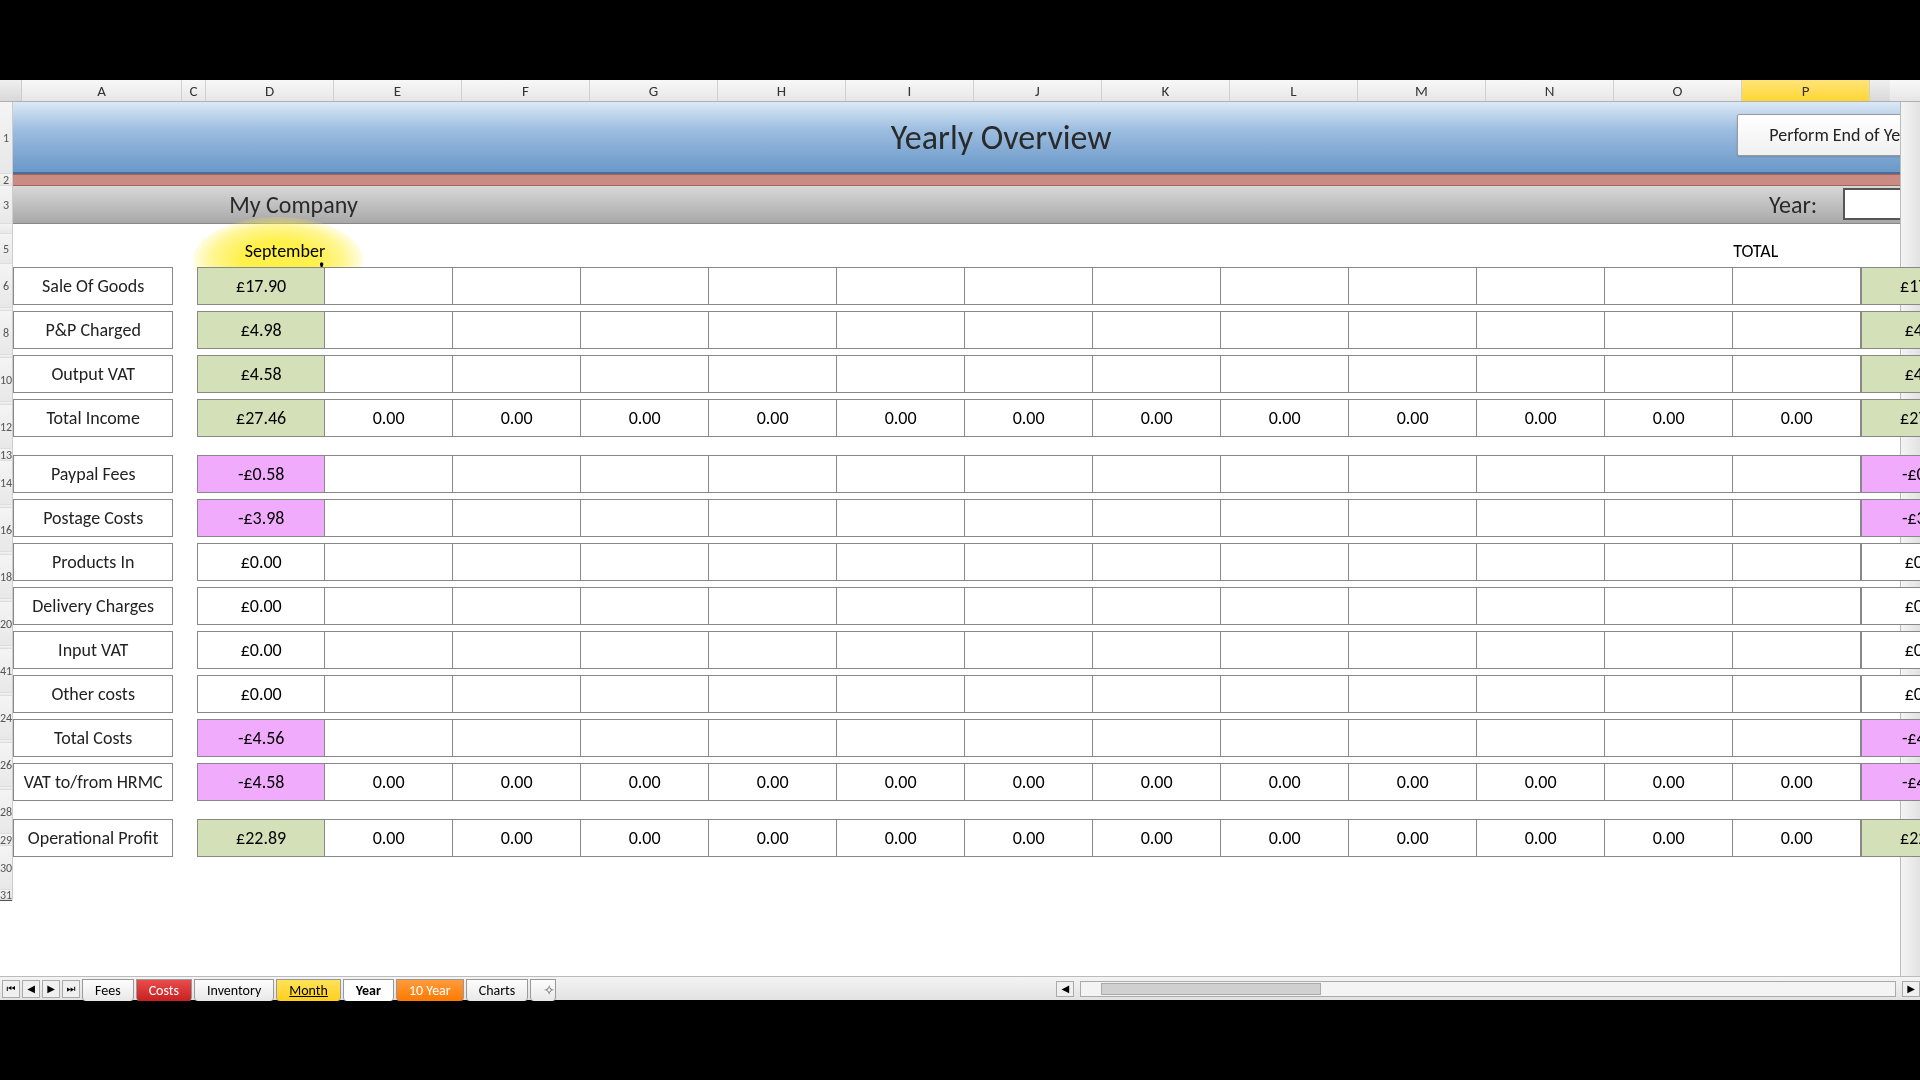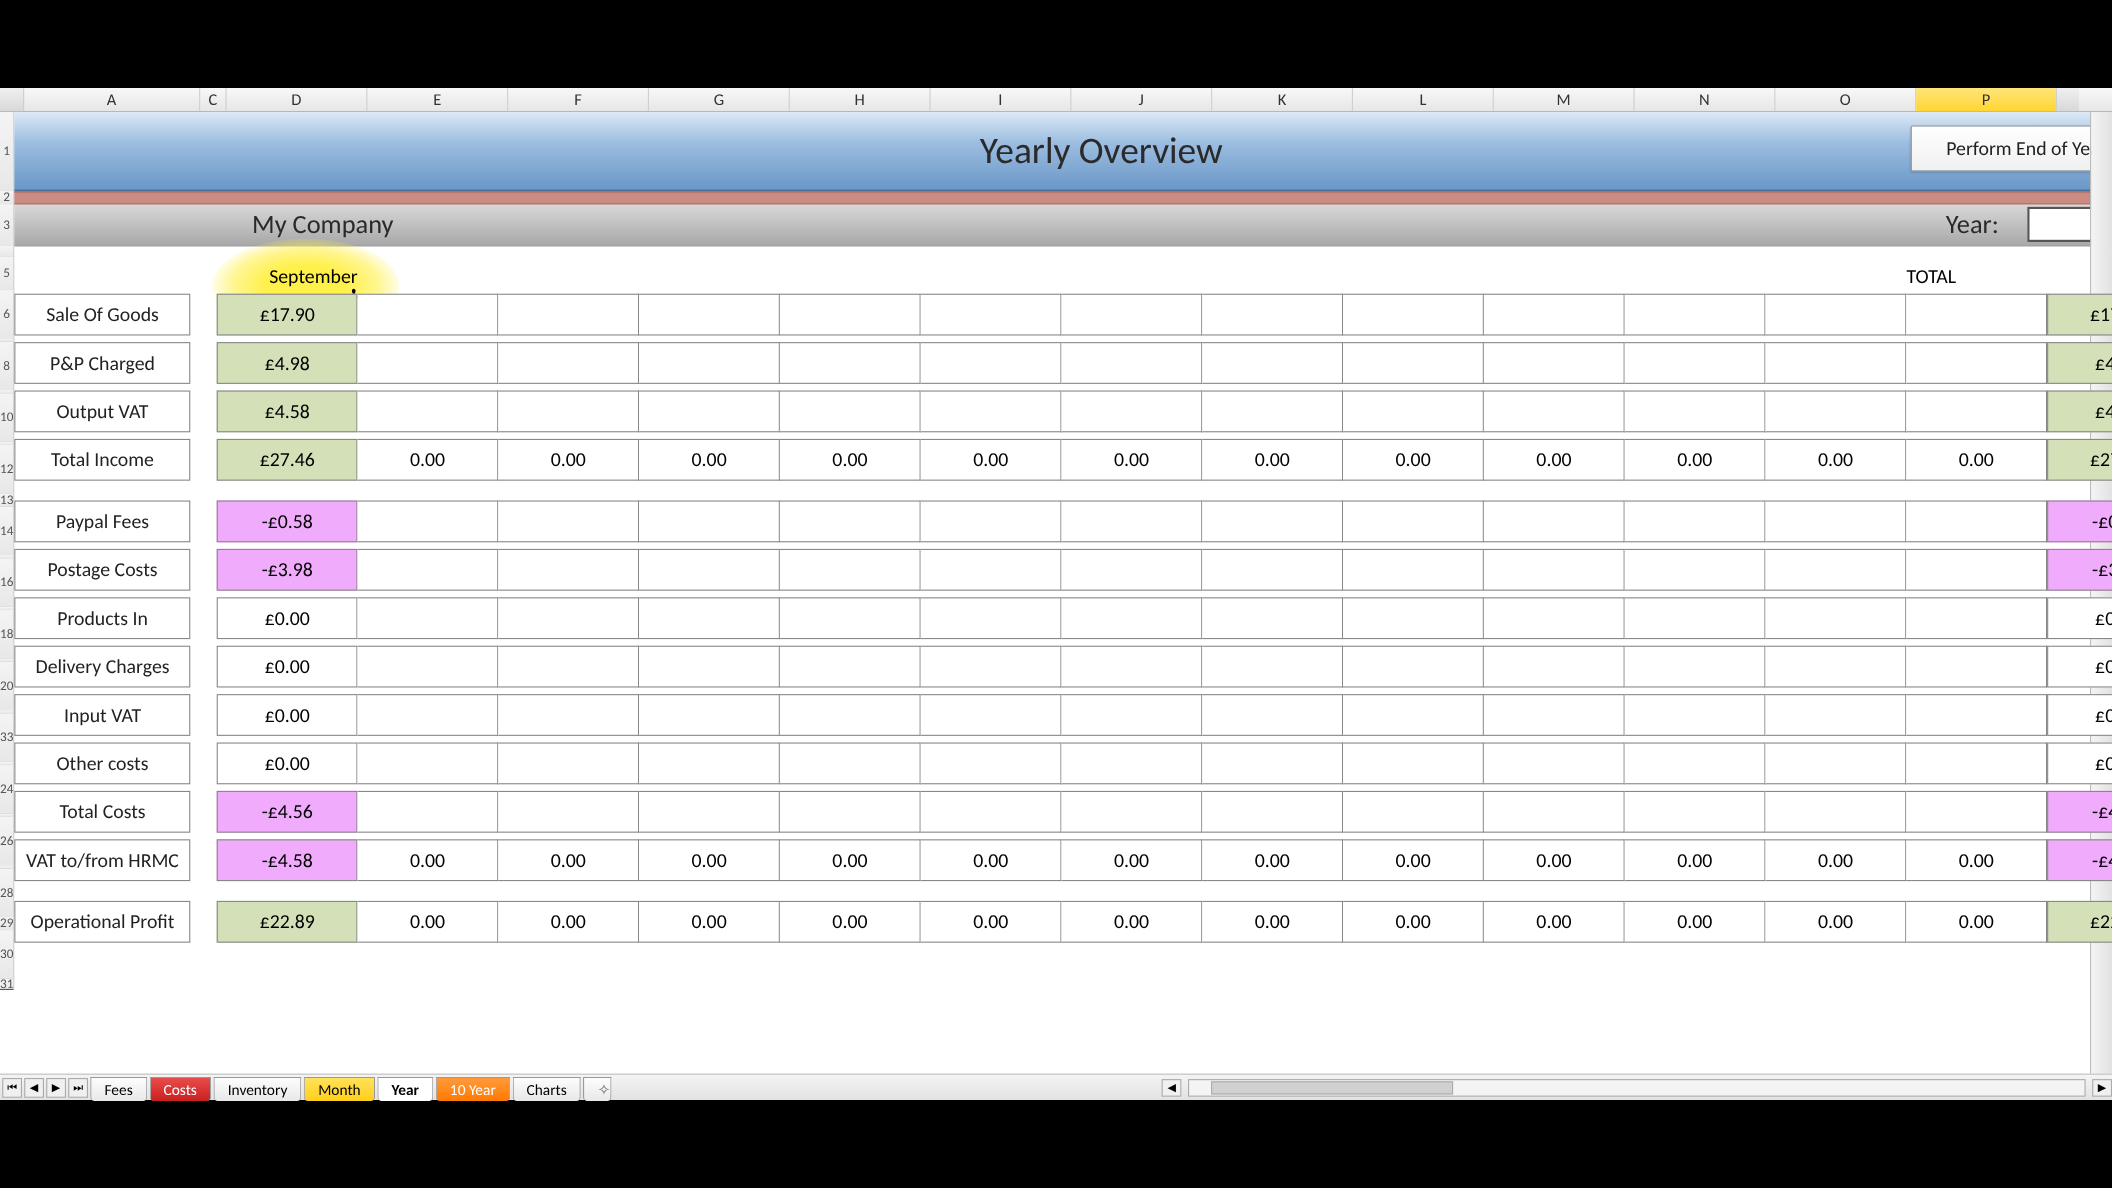--- a/index.html
+++ b/index.html
@@ -136,21 +136,21 @@
   .nav-btn { width: 18px; height: 18px; border: 1px solid #aaa; margin-left: 2px; background: #f0f0f0; display:flex; align-items:center; justify-content:center; font-size:10px; cursor:pointer; }
   .tab {
     padding: 2px 12px; margin-left: 2px;
     border: 1px solid #999; border-bottom: none;
     background: linear-gradient(#fdfdfd,#e8e8e8);
     border-radius: 0 0 4px 4px;
     cursor: pointer;
     position: relative; top: 1px;
   }
   .tab.red { background: linear-gradient(#e84c4c,#c82020); color: #fff; }
-  .tab.yellow { background: linear-gradient(#ffe25a,#ffcf1a); }
+  .tab.yellow { background: linear-gradient(#ffe25a,#ffcf1a); text-decoration: underline; }
   .tab.orange { background: linear-gradient(#ff9a3c,#ff7a00); color: #fff; }
   .tab.active { background: #fff; font-weight: bold; }
   .tab-add { width: 22px; text-align: center; color: #666; }
   .hscroll { flex: 1; margin: 0 6px; height: 16px; border: 1px solid #aaa; background: #f4f4f4; position: relative; }
   .hscroll .thumb { position: absolute; left: 20px; top: 1px; bottom: 1px; width: 220px; background: #d0d0d0; border: 1px solid #aaa; }
   .hscroll-btn { width: 18px; height: 16px; border: 1px solid #aaa; background: #f0f0f0; display:flex; align-items:center; justify-content:center; font-size:10px; cursor:pointer; }
 
   .vscroll { position: absolute; right: 0; top: 22px; bottom: 24px; width: 20px; background: linear-gradient(90deg,#f4f4f4,#e2e2e2); border-left:1px solid #bbb; }
 </style>
 </head>
@@ -194,21 +194,21 @@
         <div class="rowh" style="height: 44px;">12</div>
         <div class="rowh" style="height: 12px;">13</div>
         <div class="rowh" style="height: 44px;">14</div>
         <div class="rowh" style="height: 3px;"></div>
         <div class="rowh" style="height: 44px;">16</div>
         <div class="rowh" style="height: 3px;"></div>
         <div class="rowh" style="height: 44px;">18</div>
         <div class="rowh" style="height: 3px;"></div>
         <div class="rowh" style="height: 44px;">20</div>
         <div class="rowh" style="height: 3px;"></div>
-        <div class="rowh" style="height: 44px;">33</div>
+        <div class="rowh" style="height: 44px;">41</div>
         <div class="rowh" style="height: 3px;"></div>
         <div class="rowh" style="height: 44px;">24</div>
         <div class="rowh" style="height: 3px;"></div>
         <div class="rowh" style="height: 44px; text-align: right;">26</div>
         <div class="rowh" style="height: 3px;"></div>
         <div class="rowh" style="height: 44px;">28</div>
         <div class="rowh" style="height: 12px;">29</div>
         <div class="rowh" style="height: 44px;">30</div>
         <div class="rowh" style="height: 10px; text-decoration: underline;">31</div>
       </div>

